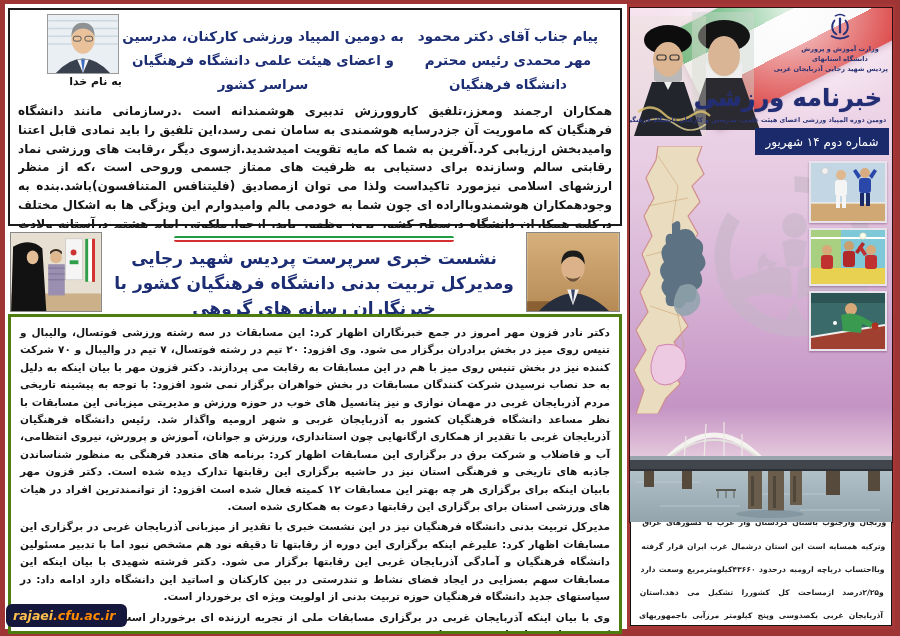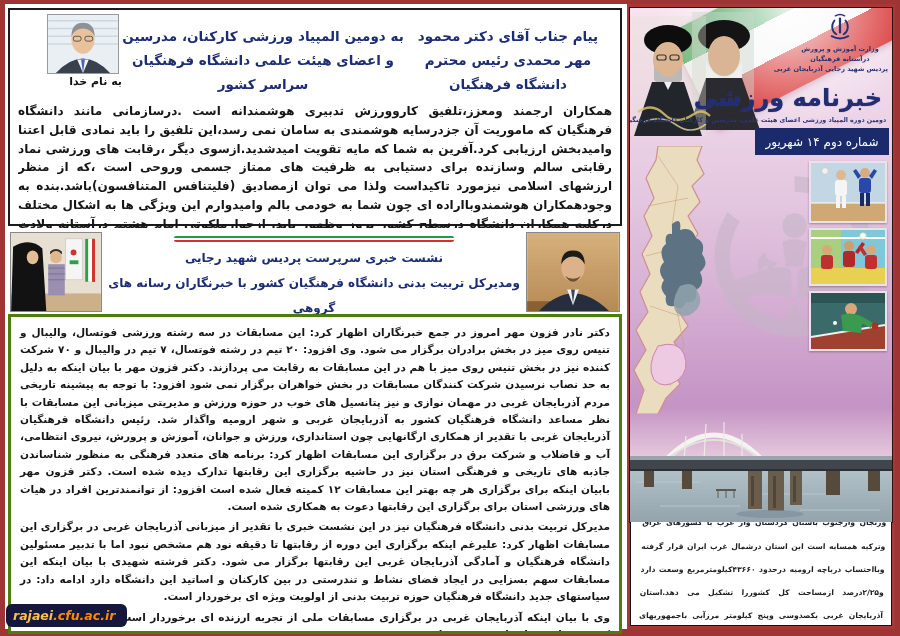--- a/index.html
+++ b/index.html
@@ -15,21 +15,21 @@
   .portrait1-wrap{width:78px;margin-left:26px;text-align:center;}
   .portrait1-wrap svg{display:block;width:72px;height:60px;border:1px solid #999;background:#e8eef2;margin:0 auto;}
   .photo-cap{font-size:11px;font-weight:bold;color:#111;direction:rtl;margin-top:1px;text-align:right;}
   .msg-body{direction:rtl;text-align:justify;font-size:12px;line-height:18.8px;font-weight:bold;color:#151515;margin-top:4px;overflow:hidden;height:128px;}
 
   .press-head{position:absolute;left:3px;top:224px;width:614px;height:86px;background:#fff;}
   .press-photo-l{position:absolute;left:2px;top:4px;width:92px;height:80px;border:1px solid #888;}
   .press-photo-r{position:absolute;right:2px;top:4px;width:94px;height:80px;border:1px solid #888;}
   .press-center{position:absolute;left:100px;right:102px;top:6px;text-align:center;}
   .flag-divider{width:280px;height:6px;margin:2px auto 4px auto;background:linear-gradient(180deg,#1f9b44 0 33%,#ffffff 33% 66%,#d62f2f 66% 100%);border-radius:2px;}
-  .press-h{color:#1c2d74;font-weight:bold;font-size:12px;line-height:25px;direction:rtl;}
+  .press-h{color:#1c2d74;font-weight:bold;font-size:17px;line-height:25px;direction:rtl;}
 
   .main-box{position:absolute;left:3px;top:310px;width:614px;height:320px;border:3px solid #4d7c0f;background:#fff;padding:7px 9px 4px 9px;overflow:hidden;}
   .main-box p{direction:rtl;text-align:justify;font-size:10.5px;line-height:17.4px;font-weight:bold;color:#161616;margin:0 0 3px 0;}
 
   .watermark{position:absolute;left:1px;top:600px;height:23px;background:#15173c;border-radius:6px;padding:3px 12px 3px 7px;z-index:60;direction:ltr;font-style:italic;font-weight:bold;font-size:12.5px;line-height:17px;}
   .wm1{color:#ffc04d;}
   .wm2{color:#ff8a00;}
 
   
   .sidebar{position:absolute;left:622px;top:0px;width:268px;height:625px;background:#a83838;}
@@ -166,21 +166,21 @@
         <svg width="24" height="28" viewBox="0 0 26 30">
           <g stroke="#25307a" fill="none" stroke-linecap="round">
             <path d="M8,4 Q13,1 18,4" stroke-width="1.6"></path>
             <line x1="13" y1="7" x2="13" y2="22" stroke-width="2.4"></line>
             <path d="M7,9 C3,14 4,21 9,24" stroke-width="2"></path>
             <path d="M19,9 C23,14 22,21 17,24" stroke-width="2"></path>
             <path d="M4,26 Q13,31 22,26" stroke-width="2"></path>
           </g>
         </svg>
         <div class="ministry-line">وزارت آموزش و پرورش</div>
-        <div class="ministry-line">درآستانه فرهنگیان</div>
+        <div class="ministry-line">دانشگاه استانهای</div>
         <div class="ministry-line">پردیس شهید رجایی آذربایجان غربی</div>
       </div>
 
       <div class="nl-title">خبرنامه ورزشی</div>
       <div class="nl-sub">دومین دوره المپیاد ورزشی  اعضای هیئت علمی، مدرسین و کارکنان دانشگاه فرهنگیان کشور</div>
 
       <div class="issue-bar">شماره دوم ۱۴ شهریور</div>
 
       <svg class="uni-logo" viewBox="0 0 180 180">
         <g fill="#c6b6c8" stroke="none">

